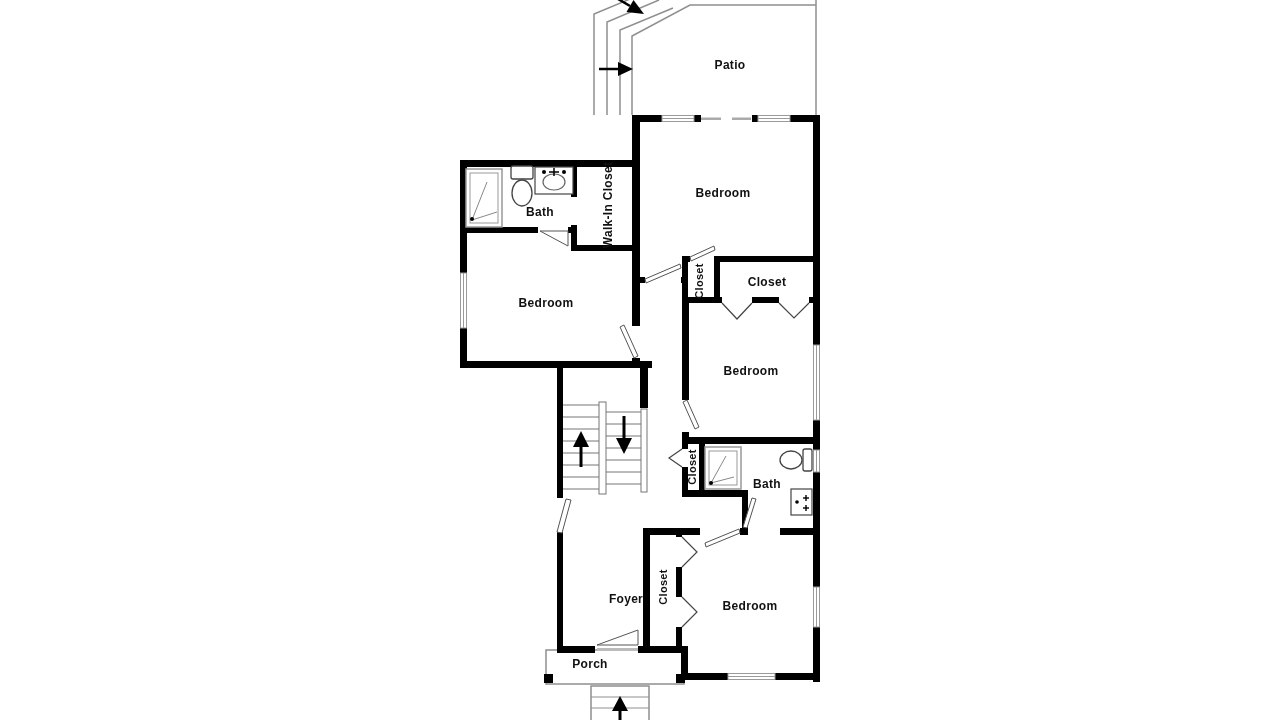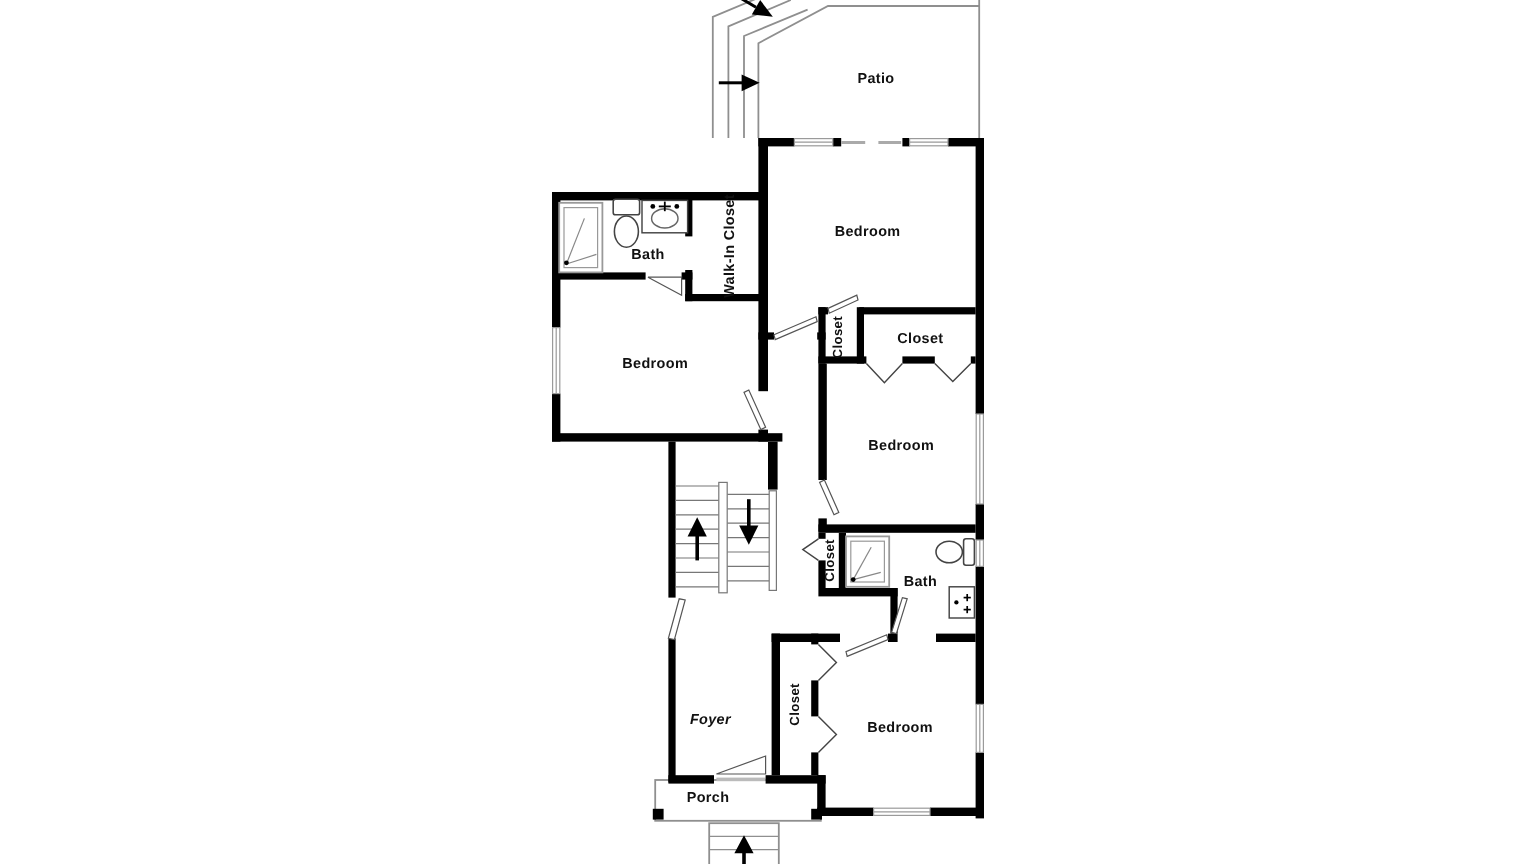--- a/index.html
+++ b/index.html
@@ -238,18 +238,18 @@
 <div class="room-label" style="left:730px;top:65px;">Patio</div>
 <div class="room-label" style="left:723px;top:193px;">Bedroom</div>
 <div class="room-label" style="left:540px;top:212px;">Bath</div>
 <div class="room-label vert" style="left:608px;top:205px;">Walk-In Closet</div>
 <div class="room-label" style="left:546px;top:303px;">Bedroom</div>
 <div class="room-label vert small" style="left:699px;top:281px;">Closet</div>
 <div class="room-label" style="left:767px;top:282px;">Closet</div>
 <div class="room-label" style="left:751px;top:371px;">Bedroom</div>
 <div class="room-label vert small" style="left:692px;top:467px;">Closet</div>
 <div class="room-label" style="left:767px;top:484px;">Bath</div>
-<div class="room-label" style="left:592px;top:599px;font-style:italic;">Foyer</div>
+<div class="room-label" style="left:626px;top:599px;">Foyer</div>
 <div class="room-label vert small" style="left:663px;top:587px;">Closet</div>
 <div class="room-label" style="left:750px;top:606px;">Bedroom</div>
 <div class="room-label" style="left:590px;top:664px;">Porch</div>
 
 </div>
 
 </body></html>

